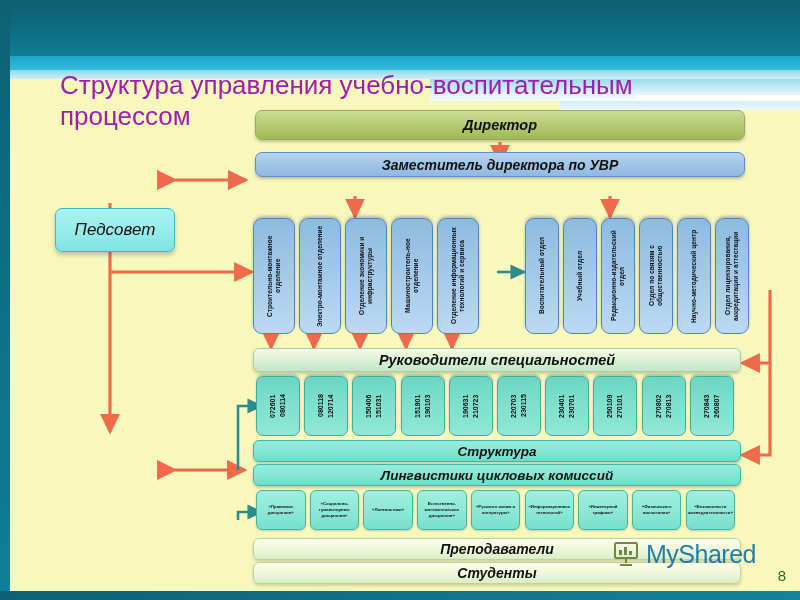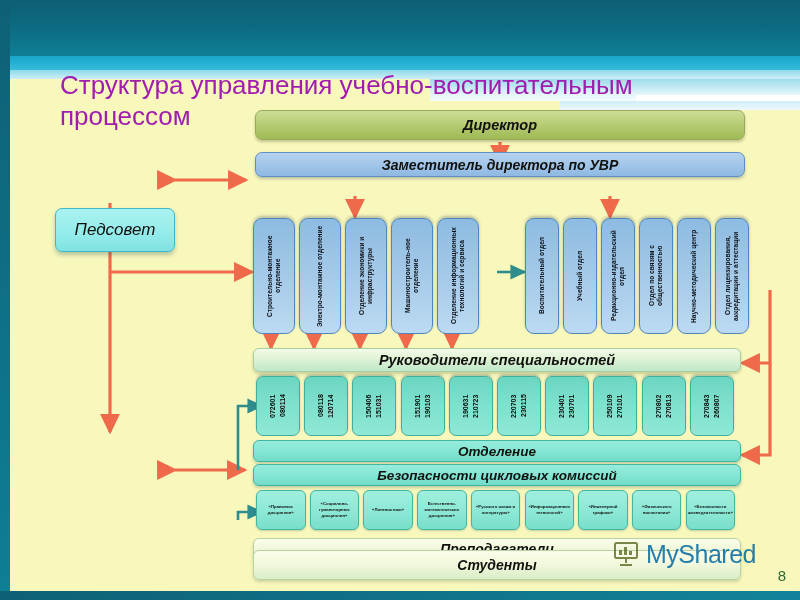--- a/index.html
+++ b/index.html
@@ -203,39 +203,39 @@
       <div class="codebox" style="left: 545.2px; top: 376px; width: 44px; height: 60px; white-space: pre-line;">230401
 230701</div>
       <div class="codebox" style="left: 593.4px; top: 376px; width: 44px; height: 60px; white-space: pre-line;">250109
 270101</div>
       <div class="codebox" style="left: 641.6px; top: 376px; width: 44px; height: 60px; white-space: pre-line;">270802
 270813</div>
       <div class="codebox" style="left: 689.8px; top: 376px; width: 44px; height: 60px; white-space: pre-line;">270843
 260807</div>
     </div>
 
-  <div class="rbox bar-teal" style="left:253px;top:440px;width:488px;height:22px;">Отделение</div>
-
-  <div class="rbox bar-teal" style="left:253px;top:464px;width:488px;height:22px;">Безопасности цикловых комиссий</div>
+  <div class="rbox bar-teal" style="left:253px;top:440px;width:488px;height:22px;">Структура</div>
+
+  <div class="rbox bar-teal" style="left:253px;top:464px;width:488px;height:22px;">Лингвистики цикловых комиссий</div>
 
   <div id="ccs">
       <div class="ccbox" style="left: 256px; top: 490px; width: 49.5px; height: 40px;">«Правовых дисциплин»</div>
       <div class="ccbox" style="left: 309.7px; top: 490px; width: 49.5px; height: 40px;">«Социально-гуманитарных дисциплин»</div>
       <div class="ccbox" style="left: 363.4px; top: 490px; width: 49.5px; height: 40px;">«Лингвистики»</div>
       <div class="ccbox" style="left: 417.1px; top: 490px; width: 49.5px; height: 40px;">Естественно-математических дисциплин»</div>
       <div class="ccbox" style="left: 470.8px; top: 490px; width: 49.5px; height: 40px;">«Русского языка и литературы»</div>
       <div class="ccbox" style="left: 524.5px; top: 490px; width: 49.5px; height: 40px;">«Информационных технологий»</div>
       <div class="ccbox" style="left: 578.2px; top: 490px; width: 49.5px; height: 40px;">«Инженерной графики»</div>
       <div class="ccbox" style="left: 631.9px; top: 490px; width: 49.5px; height: 40px;">«Физического воспитания»</div>
       <div class="ccbox" style="left: 685.6px; top: 490px; width: 49.5px; height: 40px;">«Безопасности жизнедеятельности»</div>
     </div>
 
   <div class="rbox bar-pale" style="left:253px;top:538px;width:488px;height:22px;">Преподаватели</div>
 
-  <div class="rbox bar-pale" style="left:253px;top:550px;width:488px;height:30px;">Студенты</div>
+  <div class="rbox bar-pale" style="left:253px;top:562px;width:488px;height:22px;">Студенты</div>
 
   <svg id="wm-icon" viewBox="0 0 30 26">
     <rect x="3" y="2" width="22" height="15" rx="1.5" fill="none" stroke="#5a6a25" stroke-width="2"></rect>
     <rect x="7" y="9" width="3" height="5" fill="#5a6a25"></rect>
     <rect x="12" y="6" width="3" height="8" fill="#5a6a25"></rect>
     <rect x="17" y="10" width="3" height="4" fill="#5a6a25"></rect>
     <line x1="14" y1="17" x2="14" y2="22" stroke="#5a6a25" stroke-width="2"></line>
     <line x1="8" y1="24" x2="20" y2="24" stroke="#5a6a25" stroke-width="2"></line>
   </svg>
   <div id="watermark" style="left:646px;">MyShared</div>

